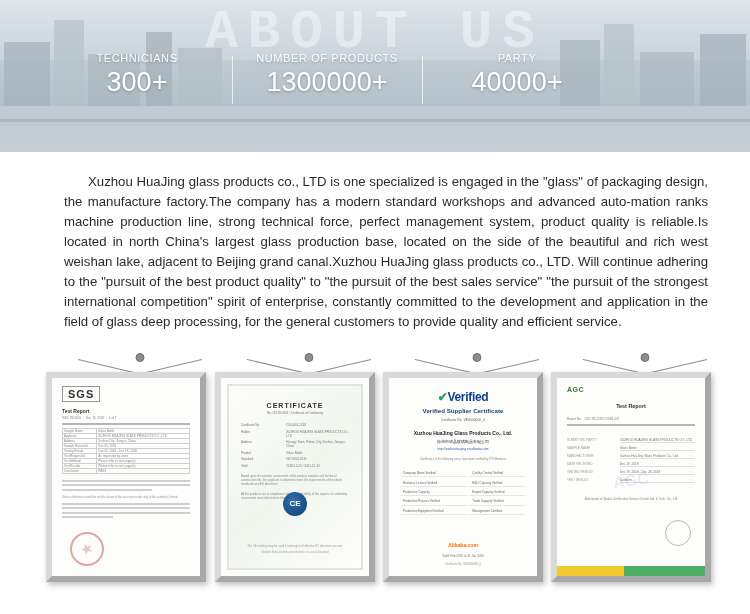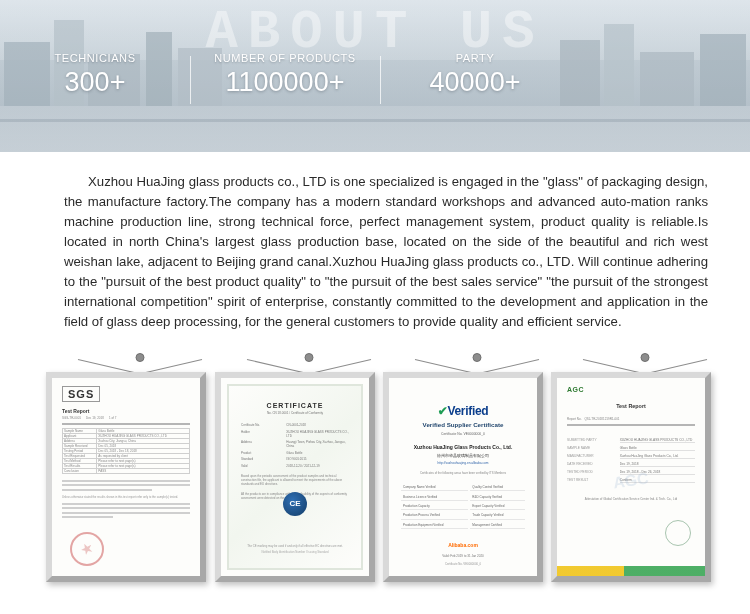--- a/index.html
+++ b/index.html
@@ -50,21 +50,21 @@
     color: rgba(255,255,255,0.42);
     font-family: Liberation Mono, monospace;
     user-select: none;
   }
   .hero-overlay {
     position:absolute; left:0; top:0; width:750px; height:152px;
     background: linear-gradient(180deg, rgba(210,220,228,.30) 0%, rgba(170,185,196,.25) 100%);
   }
   .stats {
     position: absolute; left: 0; top: 52px; width: 654px;
-    display: flex; align-items: flex-start;
+    display: flex; justify-content: center; align-items: flex-start;
   }
   .stat { width: 190px; text-align: center; position: relative; }
   .stat + .stat::before {
     content:""; position:absolute; left: 0; top: 4px;
     width: 1px; height: 48px; background: rgba(255,255,255,.75);
   }
   .stat .label {
     color:#ffffff; font-size: 11px; letter-spacing: .6px;
     font-weight: normal; margin-bottom: 4px;
     text-shadow: 0 1px 2px rgba(60,70,80,.35);
@@ -167,21 +167,21 @@
   .c2-badge {
     position:absolute; left: 50%; transform: translateX(-50%); bottom: 52px;
     width: 24px; height: 24px; border-radius: 50%;
     background: radial-gradient(circle at 40% 35%, #2f6fb3, #143d68);
     color: #fff; font-size: 8px; line-height: 24px; text-align: center; font-weight: bold;
   }
   .c2-footer { position:absolute; left:12px; right:12px; bottom: 14px; }
 
   
   .c3-verified {
-    text-align:center; margin-top: 18px;
+    text-align:center; margin-top: 4px;
     font-size: 12px; font-weight: bold; color: #0b3e8c; letter-spacing: -.3px;
   }
   .c3-verified .chk { color: #1f9d55; }
   .c3-h1 { text-align:center; font-size: 6.2px; font-weight: bold; color:#24486f; margin-top: 3px; }
   .c3-h2 { text-align:center; font-size: 3.4px; color:#666; margin-top: 4px; }
   .c3-company { text-align:center; font-size: 5px; font-weight:bold; color:#1a1a1a; margin-top: 8px; }
   .c3-company-cn { text-align:center; font-size: 4px; color:#333; margin-top: 3px; }
   .c3-url { text-align:center; font-size: 3.2px; color:#3366aa; margin-top: 3px; }
   .c3-table { width: 100%; margin-top: 7px; font-size: 3px; color:#666; }
   .c3-table td { padding: 1.2px 2px; border-bottom: .5px solid #e6e6e6; }
@@ -232,21 +232,21 @@
 
     <div class="watermark">ABOUT US</div>
 
     <div class="stats">
       <div class="stat">
         <div class="label">TECHNICIANS</div>
         <div class="value">300+</div>
       </div>
       <div class="stat">
         <div class="label">NUMBER OF PRODUCTS</div>
-        <div class="value">1100000+</div>
+        <div class="value">1300000+</div>
       </div>
       <div class="stat">
         <div class="label">PARTY</div>
         <div class="value">40000+</div>
       </div>
     </div>
   </div>
 
   <div class="about">
     <p>Xuzhou HuaJing glass products co., LTD is one specialized is engaged in the "glass" of packaging design, the manufacture factory.The company has a modern standard workshops and advanced auto-mation ranks machine production line, strong technical force, perfect management system, product quality is reliable.Is located in north China's largest glass production base, located on the side of the beautiful and rich west weishan lake, adjacent to Beijing grand canal.Xuzhou HuaJing glass products co., LTD. Will continue adhering to the "pursuit of the best product quality" to "the pursuit of the best sales service" "the pursuit of the strongest international competition" spirit of enterprise, constantly committed to the development and application in the field of glass deep processing, for the general customers to provide quality and efficient service.</p>

